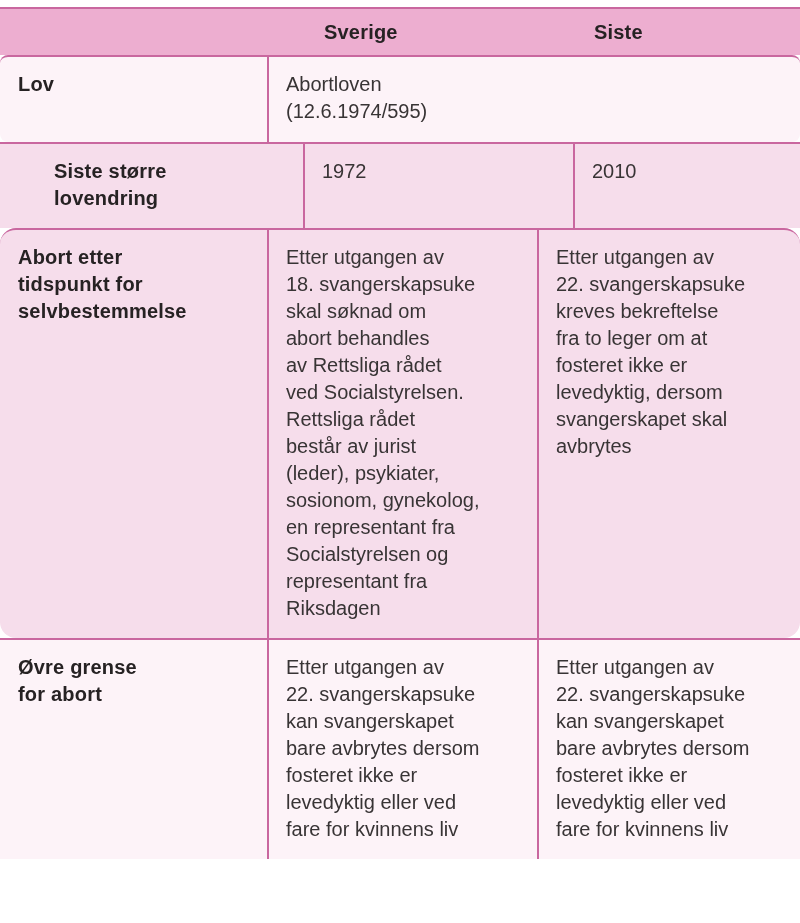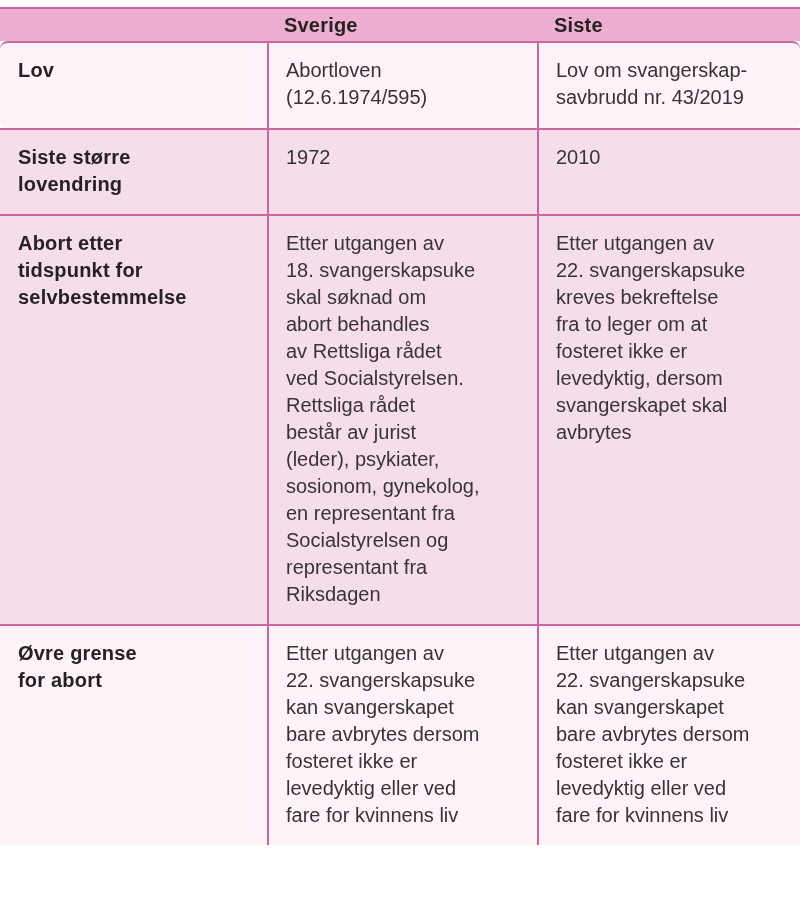--- a/index.html
+++ b/index.html
@@ -14,36 +14,36 @@
   .canvas{
     position:relative;width:800px;height:923px;background:#ffffff;overflow:hidden;
     font-family:"Liberation Sans",sans-serif;
   }
   .tbl{
     position:absolute;top:7px;left:0;width:800px;
     border-top:2px solid var(--border);
   }
   .hdr{
     display:grid;grid-template-columns:267px 270px 263px;
-    height:32px;align-items:center;background:var(--header-bg);
+    height:46px;align-items:center;background:var(--header-bg);padding-left:40px;
   }
   .hcell{
     padding:0 17px;font-size:20px;font-weight:bold;color:var(--label-text);
     letter-spacing:.2px;
   }
   .row{
     display:grid;grid-template-columns:267px 270px 263px;
     border-top:2px solid var(--border);
   }
   .row.light{background:var(--row-light);}
   .row.dark{background:var(--row-dark);}
   .r1{min-height:85px;border-radius:8px;}
-  .r2{min-height:76px;}
+  .r2{min-height:76px;padding-left:36px;}
   .r3{min-height:76px;}
-  .r4{min-height:396px;}
+  .r4{min-height:396px;border-radius:16px;}
   .r5{min-height:213px;}
   .cell{
     padding:14px 14px 16px 17px;
     font-size:20px;line-height:27px;color:var(--body-text);
     white-space:pre-line;
   }
   .cell.c2,.cell.c3{border-left:2px solid var(--border);}
   .cell.label{font-weight:bold;color:var(--label-text);padding-left:18px;letter-spacing:.2px;}
   .cell strong{font-weight:bold;}
 </style>
@@ -56,22 +56,20 @@
     <div class="hdr">
       <div class="hcell"></div>
       <div class="hcell">Sverige</div>
       <div class="hcell">Siste</div>
     </div>
 
     <div class="row r1 light">
       <div class="cell c1 label">Lov</div>
       <div class="cell c2">Abortloven
 (12.6.1974/595)</div>
-      <div class="cell c3">Lov om svangerskap-
-savbrudd nr. 43/2019</div>
     </div>
 
     <div class="row r2 dark">
       <div class="cell c1 label">Siste større
 lovendring</div>
       <div class="cell c2">1972</div>
       <div class="cell c3">2010</div>
     </div>
 
 

